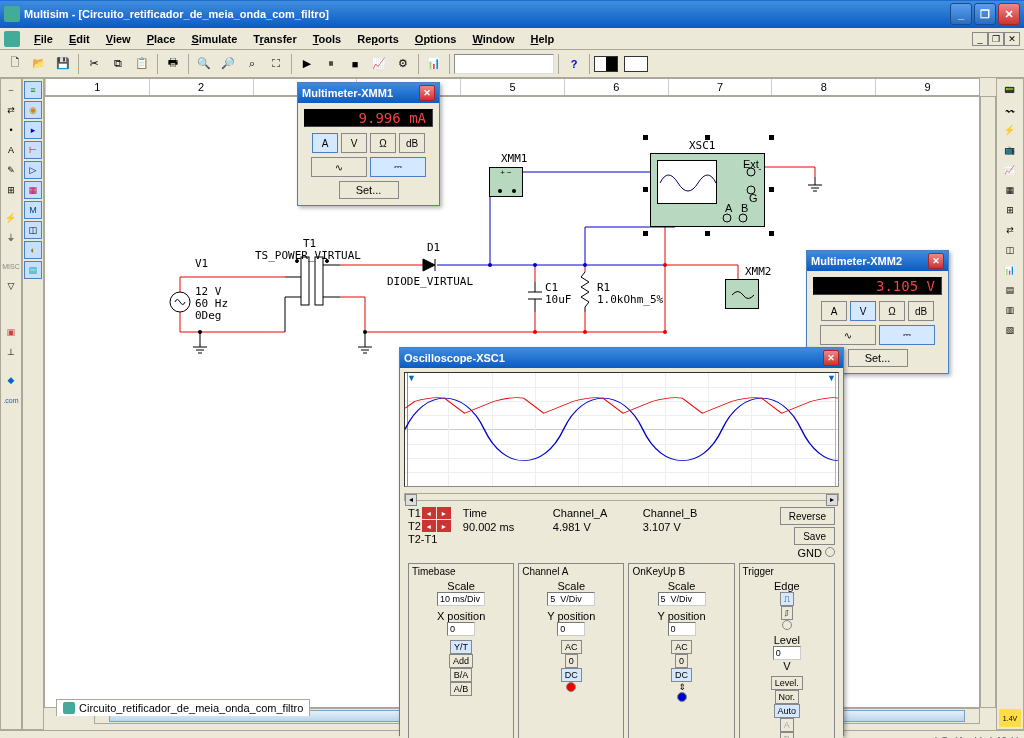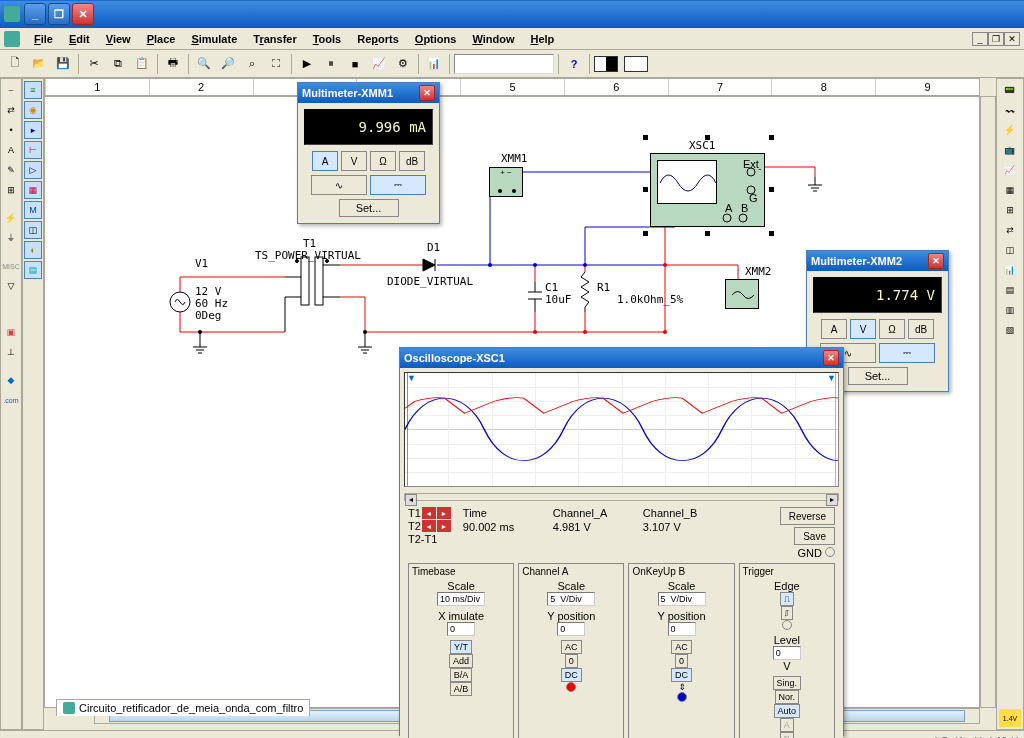--- a/index.html
+++ b/index.html
@@ -35,21 +35,21 @@
 .scroll-thumb { position: absolute; top: 1px; left: 14px; right: 14px; height: 12px; background: linear-gradient(to bottom, #e4f0fa, #bcd5ea); border: 1px solid #7aa0c4; }
 .statusbar { height: 20px; background: #ece9d8; border-top: 1px solid #aca899; display: flex; align-items: center; padding: 0 4px; font-size: 10px; }
 .status-right { margin-left: auto; color: #555; }
 .tab { display: inline-flex; align-items: center; padding: 2px 6px; background: white; border: 1px solid #aca899; border-bottom: none; gap: 4px; }
 
 
 .fltwin { position: absolute; background: #ece9d8; border: 1px solid #4a80c0; box-shadow: 2px 2px 4px rgba(0,0,0,0.3); }
 .fltwin-title { height: 20px; background: linear-gradient(to bottom, #3f8cde, #0a5bc4); color: white; font-weight: bold; display: flex; align-items: center; padding: 0 4px; }
 .flt-close { margin-left: auto; width: 16px; height: 16px; background: linear-gradient(to bottom, #e88, #c33); border: 1px solid #a22; color: white; font-size: 9px; display: flex; align-items: center; justify-content: center; cursor: pointer; border-radius: 2px; }
 .mm-body { padding: 6px; }
-.mm-display { background: black; color: #fef9c3; font-family: monospace; font-size: 14px; text-align: right; padding: 9px 6px; margin-bottom: 6px; border: 1px inset #444; }
+.mm-display { background: black; color: #ef4444; font-family: monospace; font-size: 14px; text-align: right; padding: 0 6px; margin-bottom: 6px; border: 1px inset #444; }
 .mm-row { display: flex; gap: 3px; margin-bottom: 4px; justify-content: center; }
 .mm-btn { width: 26px; height: 20px; background: #ece9d8; border: 1px solid #888; font-size: 10px; cursor: pointer; display: flex; align-items: center; justify-content: center; }
 .mm-btn.wide { width: 56px; }
 .mm-btn.active { background: #d4e8ff; border-color: #4a80c0; }
 .mm-set { width: 60px; height: 18px; margin: 0 auto; display: block; background: #ece9d8; border: 1px solid #888; cursor: pointer; }
 
 
 .comp-label { position: absolute; font-family: monospace; font-size: 11px; color: #000; white-space: nowrap; }
 .wire-red { stroke: #e00; stroke-width: 1; fill: none; }
 .wire-blue { stroke: #00c; stroke-width: 1; fill: none; }
@@ -75,20 +75,21 @@
 .osc-minibtn { height: 14px; padding: 0 3px; font-size: 9px; background: #ece9d8; border: 1px solid #888; cursor: pointer; display: inline-flex; align-items: center; }
 .osc-minibtn.active { background: #d4e8ff; }
 .osc-bottom-row { display: flex; gap: 4px; padding: 2px 4px; }
 .osc-btn { height: 18px; padding: 0 8px; background: #ece9d8; border: 1px solid #888; cursor: pointer; font-size: 10px; }
 </style>
 </head>
 <body>
 
 <div class="titlebar">
   <div class="titlebar-icon"></div>
+  <div class="titlebar-text">Multisim - [Circuito_retificador_de_meia_onda_com_filtro]</div>
   <div class="titlebar-btns">
     <div class="tbtn">_</div>
     <div class="tbtn">❐</div>
     <div class="tbtn close">✕</div>
   </div>
 </div>
 
 <div class="menubar">
   <div class="menu-icon"></div>
   <div class="menu-item"><u>F</u><span>ile</span></div>
@@ -262,21 +263,21 @@
       <span class="comp-label" style="left:150px;top:188px">12 V</span>
       <span class="comp-label" style="left:150px;top:200px">60 Hz</span>
       <span class="comp-label" style="left:150px;top:212px">0Deg</span>
       <span class="comp-label" style="left:258px;top:140px">T1</span>
       <span class="comp-label" style="left:210px;top:152px">TS_POWER_VIRTUAL</span>
       <span class="comp-label" style="left:382px;top:144px">D1</span>
       <span class="comp-label" style="left:342px;top:178px">DIODE_VIRTUAL</span>
       <span class="comp-label" style="left:500px;top:184px">C1</span>
       <span class="comp-label" style="left:500px;top:196px">10uF</span>
       <span class="comp-label" style="left:552px;top:184px">R1</span>
-      <span class="comp-label" style="left:572px;top:196px">1.0kOhm_5%</span>
+      <span class="comp-label" style="left:552px;top:196px">1.0kOhm_5%</span>
       <span class="comp-label" style="left:456px;top:55px">XMM1</span>
       <span class="comp-label" style="left:700px;top:168px">XMM2</span>
       <span class="comp-label" style="left:644px;top:42px">XSC1</span>
 
       <div class="instrument-box" style="left:444px;top:70px;width:34px;height:30px">
         <div style="font-size:8px;text-align:center">+ −</div>
         <svg width="34" height="20">
             <circle cx="10" cy="14" r="2" fill="#000"></circle>
             <circle cx="24" cy="14" r="2" fill="#000"></circle>
           </svg>
@@ -374,21 +375,21 @@
     <button class="mm-set">Set...</button>
   </div>
 </div>
 
 <div class="fltwin" style="left:806px;top:250px;width:143px">
   <div class="fltwin-title">
     <span>Multimeter-XMM2</span>
     <div class="flt-close">✕</div>
   </div>
   <div class="mm-body">
-    <div class="mm-display">1.774 V</div>
+    <div class="mm-display">3.105 V</div>
     <div class="mm-row">
       <div class="mm-btn">A</div>
       <div class="mm-btn active">V</div>
       <div class="mm-btn">Ω</div>
       <div class="mm-btn">dB</div>
     </div>
     <div class="mm-row">
       <div class="mm-btn wide">∿</div>
       <div class="mm-btn wide active">⎓</div>
     </div>
@@ -470,21 +471,21 @@
       </div>
       <div class="osc-bottom-row">
 
         <div class="osc-fieldset">
           <div class="osc-fieldset-title">Timebase</div>
           <div class="osc-row">
               <span>Scale</span>
             <input class="osc-input" value="10 ms/Div" style="">
             </div>
           <div class="osc-row">
-              <span>X imulate</span>
+              <span>X position</span>
             <input class="osc-input" style="width: 28px;" value="0">
             </div>
           <div class="osc-row">
             <div class="osc-minibtn active">Y/T</div>
             <div class="osc-minibtn">Add</div>
             <div class="osc-minibtn">B/A</div>
             <div class="osc-minibtn">A/B</div>
           </div>
         </div>
 
@@ -532,21 +533,21 @@
             <div class="osc-minibtn active">⎍</div>
             <div class="osc-minibtn">⎎</div>
             <span style="display:inline-block;width:10px;height:10px;border:1px solid #888;border-radius:50%"></span>
           </div>
           <div class="osc-row">
               <span>Level</span>
             <input class="osc-input" style="width: 28px;" value="0">
             <span>V</span>
             </div>
           <div class="osc-row">
-            <div class="osc-minibtn">Sing.</div>
+            <div class="osc-minibtn">Level.</div>
             <div class="osc-minibtn">Nor.</div>
             <div class="osc-minibtn active">Auto</div>
             <div class="osc-minibtn" style="color:#aaa">A</div>
             <div class="osc-minibtn" style="color:#aaa">B</div>
           </div>
         </div>
       </div>
     </div>
   </div>
 </div>

